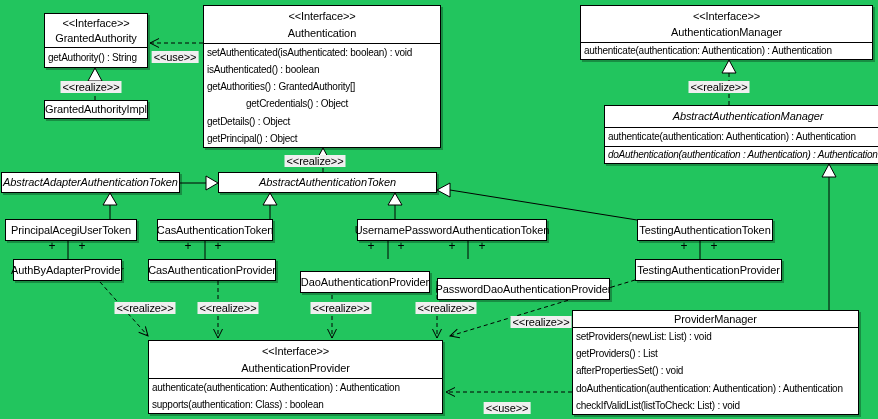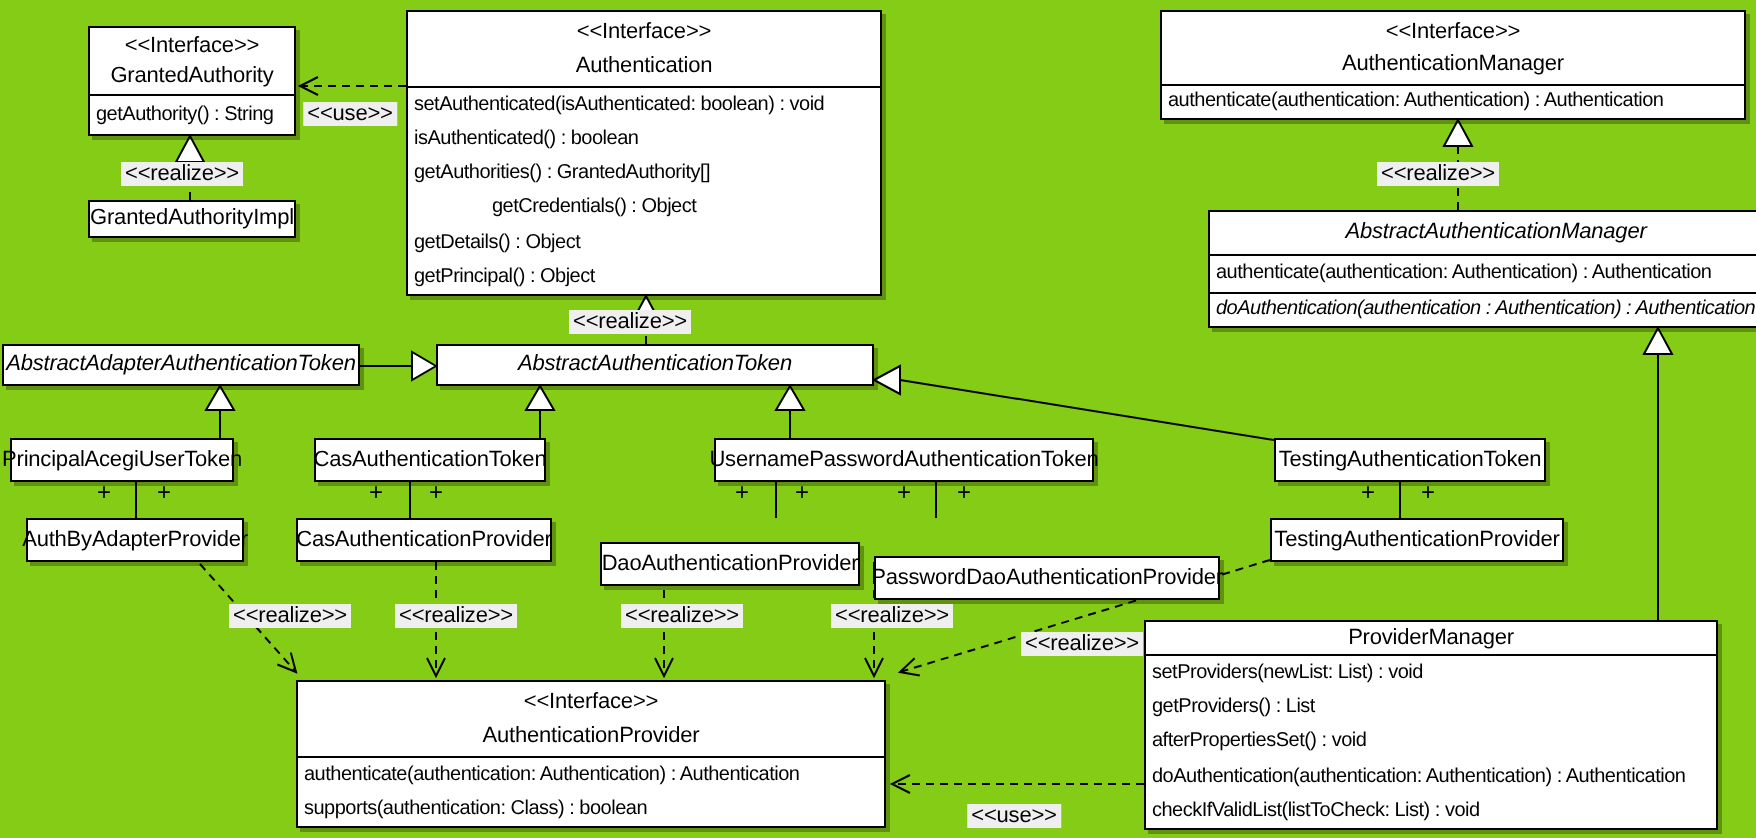--- a/index.html
+++ b/index.html
@@ -1,17 +1,17 @@
 <!DOCTYPE html>
 <html><head>
 <meta charset="utf-8">
 <style>
   html,body{margin:0;padding:0;background:#efefef;}
   body{font-family:"Liberation Sans",sans-serif;}
-  #diagram{position:relative;width:878px;height:419px;background:#84cc16;overflow:hidden;}
+  #diagram{position:relative;width:878px;height:419px;background:#22c55e;overflow:hidden;}
   #connectors{position:absolute;left:0;top:0;z-index:1;}
   .uml-box{position:absolute;background:#fff;border:1px solid #000;box-sizing:border-box;
            box-shadow:2px 2px 0 rgba(0,0,0,.28);z-index:2;}
   .uml-box.clip{overflow:hidden;}
   .title{display:flex;flex-direction:column;justify-content:space-evenly;align-items:center;box-sizing:border-box;}
   .title.tb{border-bottom:1px solid #000;}
   .stereo,.cname{font-size:11px;color:#000;line-height:1.1;white-space:nowrap;letter-spacing:-0.1px;}
   .it{font-style:italic;}
   .m{font-size:10px;letter-spacing:-0.25px;color:#000;padding-left:3px;white-space:nowrap;box-sizing:border-box;overflow:visible;}
   .m.sep{border-top:1px solid #000;}
@@ -113,21 +113,21 @@
       <div class="uml-box" style="left: 1px; top: 172px; width: 179px; height: 21px;">
         <div class="title" style="height: 19px;">
           <div class="cname it">AbstractAdapterAuthenticationToken</div>
         </div>
       </div>
       <div class="uml-box" style="left: 218px; top: 172px; width: 219px; height: 21px; text-align: right;">
         <div class="title" style="height: 19px;">
           <div class="cname it">AbstractAuthenticationToken</div>
         </div>
       </div>
-      <div class="uml-box" style="left: 5px; top: 219px; width: 112px; height: 22px;">
+      <div class="uml-box" style="left: 5px; top: 219px; width: 132px; height: 22px;">
         <div class="title" style="height: 20px;">
           <div class="cname">PrincipalAcegiUserToken</div>
         </div>
       </div>
       <div class="uml-box" style="left: 157px; top: 219px; width: 116px; height: 22px;">
         <div class="title" style="height: 20px; align-items: center;">
           <div class="cname">CasAuthenticationToken</div>
         </div>
       </div>
       <div class="uml-box" style="left: 357px; top: 219px; width: 190px; height: 22px;">

